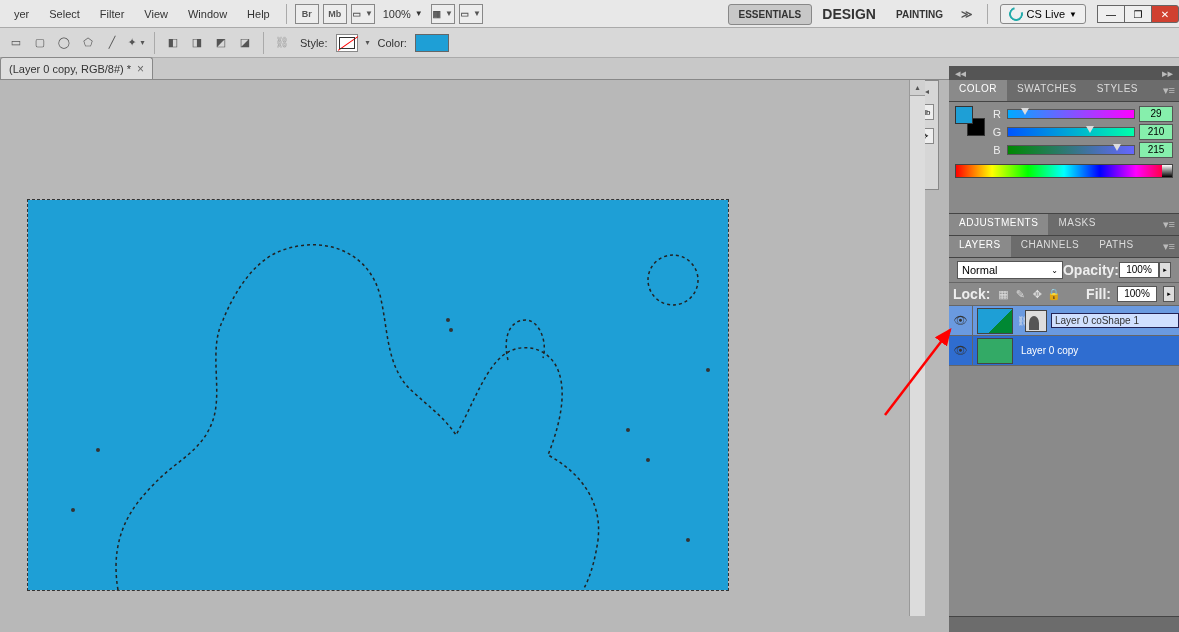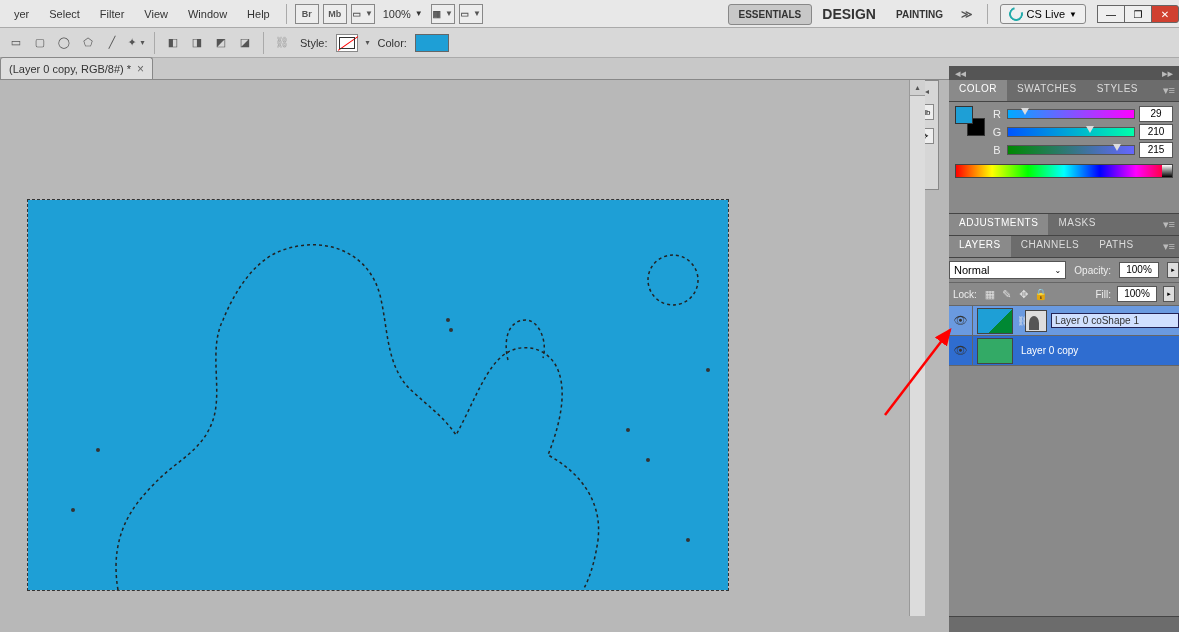--- a/index.html
+++ b/index.html
@@ -62,32 +62,32 @@
 .fgbg { position: relative; width: 30px; height: 30px; }
 .fgbg .bg { position: absolute; bottom: 0; right: 0; width: 18px; height: 18px; background: #000; border: 1px solid #333; }
 .fgbg .fg { position: absolute; top: 0; left: 0; width: 18px; height: 18px; background: #1E9FD6; border: 1px solid #333; }
 .slider-row { display: flex; align-items: center; gap: 4px; margin-bottom: 2px; }
 .ch-label { width: 12px; text-align: center; color: #eee; }
 .slider { flex: 1; height: 10px; position: relative; border: 1px solid #555; }
 .slider.r { background: linear-gradient(to right, #0af, #f0f); }
 .slider.g { background: linear-gradient(to right, #05f, #0fa); }
 .slider.b { background: linear-gradient(to right, #080, #66f); }
 .slider-handle { position: absolute; top: -2px; width: 0; height: 0; border-left: 4px solid transparent; border-right: 4px solid transparent; border-top: 7px solid #ddd; }
-.ch-val { width: 34px; height: 16px; background: #ffffff; border: 1px solid #555; font-size: 10px; text-align: center; line-height: 14px; }
+.ch-val { width: 34px; height: 16px; background: #86efac; border: 1px solid #555; font-size: 10px; text-align: center; line-height: 14px; }
 .spectrum { height: 14px; margin-top: 4px; background: linear-gradient(to right, red, yellow, lime, cyan, blue, magenta, red); border: 1px solid #444; position: relative; }
 .spectrum::after { content: ""; position: absolute; right: 0; top: 0; width: 10px; height: 100%; background: linear-gradient(#fff, #000); }
 
 
 .adj-bar .panel-tab.active { background: #8a8a8a; }
 
 
 .layers-panel { background: #8a8a8a; border-bottom: 1px solid #444; }
-.layers-opts-row { display: flex; align-items: center; padding: 3px 0; gap: 8px; border-bottom: 1px solid #666; }
+.layers-opts-row { display: flex; align-items: center; padding: 3px 8px; gap: 0; border-bottom: 1px solid #666; }
 .select-box { flex: 1; height: 18px; background: #fff; border: 1px solid #555; display: flex; align-items: center; justify-content: space-between; padding: 0 4px; font-size: 10px; }
-.opt-text { color: #eee; font-size: 10px; }
+.opt-text { color: #eee; font-size: 14px; font-weight: bold; }
 .val-box { width: 40px; height: 16px; background: #fff; border: 1px solid #555; text-align: center; font-size: 10px; line-height: 14px; }
 .arrow-btn { width: 12px; height: 16px; background: #ddd; border: 1px solid #555; font-size: 7px; display: flex; align-items: center; justify-content: center; }
 
 .lock-row { display: flex; align-items: center; padding: 3px 4px; gap: 6px; border-bottom: 1px solid #666; }
 .lock-icons { display: flex; gap: 3px; }
 .tiny-icon { width: 14px; height: 14px; color: #ddd; display: flex; align-items: center; justify-content: center; font-size: 11px; }
 
 .layers-list { background: #8a8a8a; }
 .layer-row { display: flex; align-items: center; height: 30px; border-bottom: 1px solid #666; }
 .layer-row.selected { background: #2f6dd0; color: #fff; }

